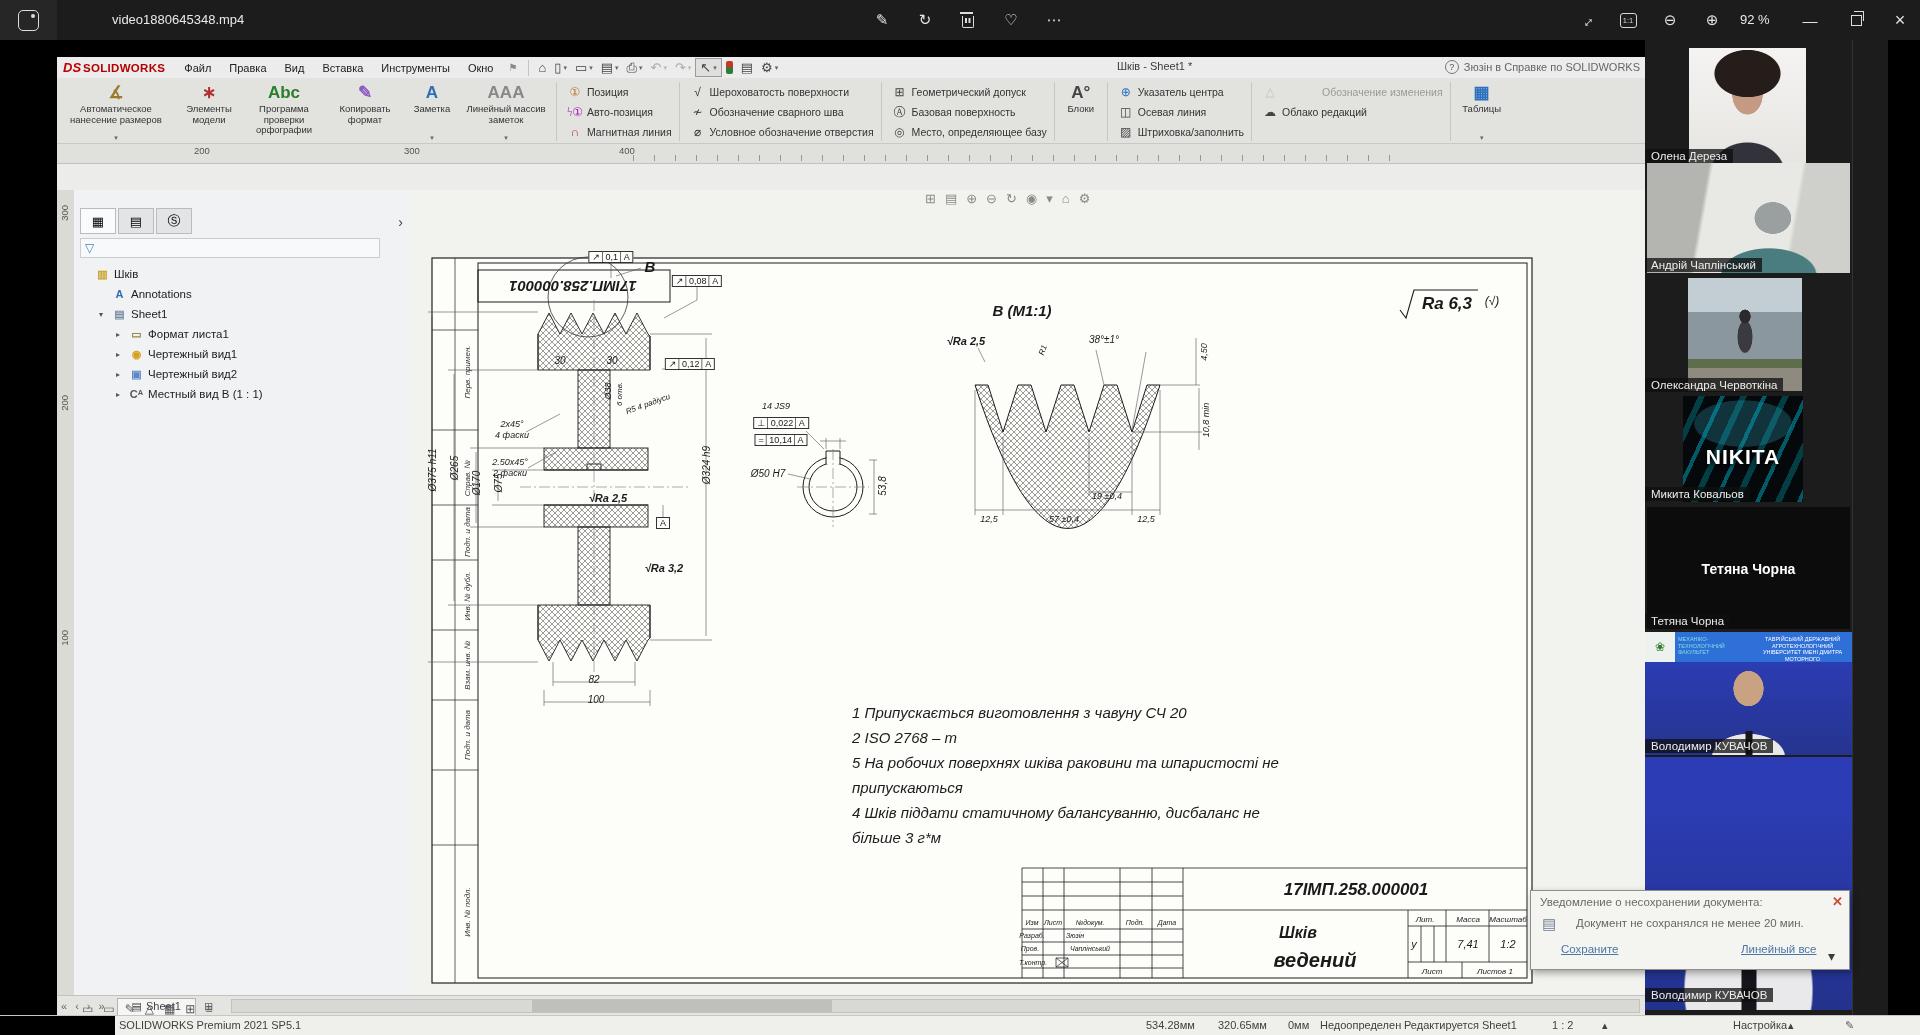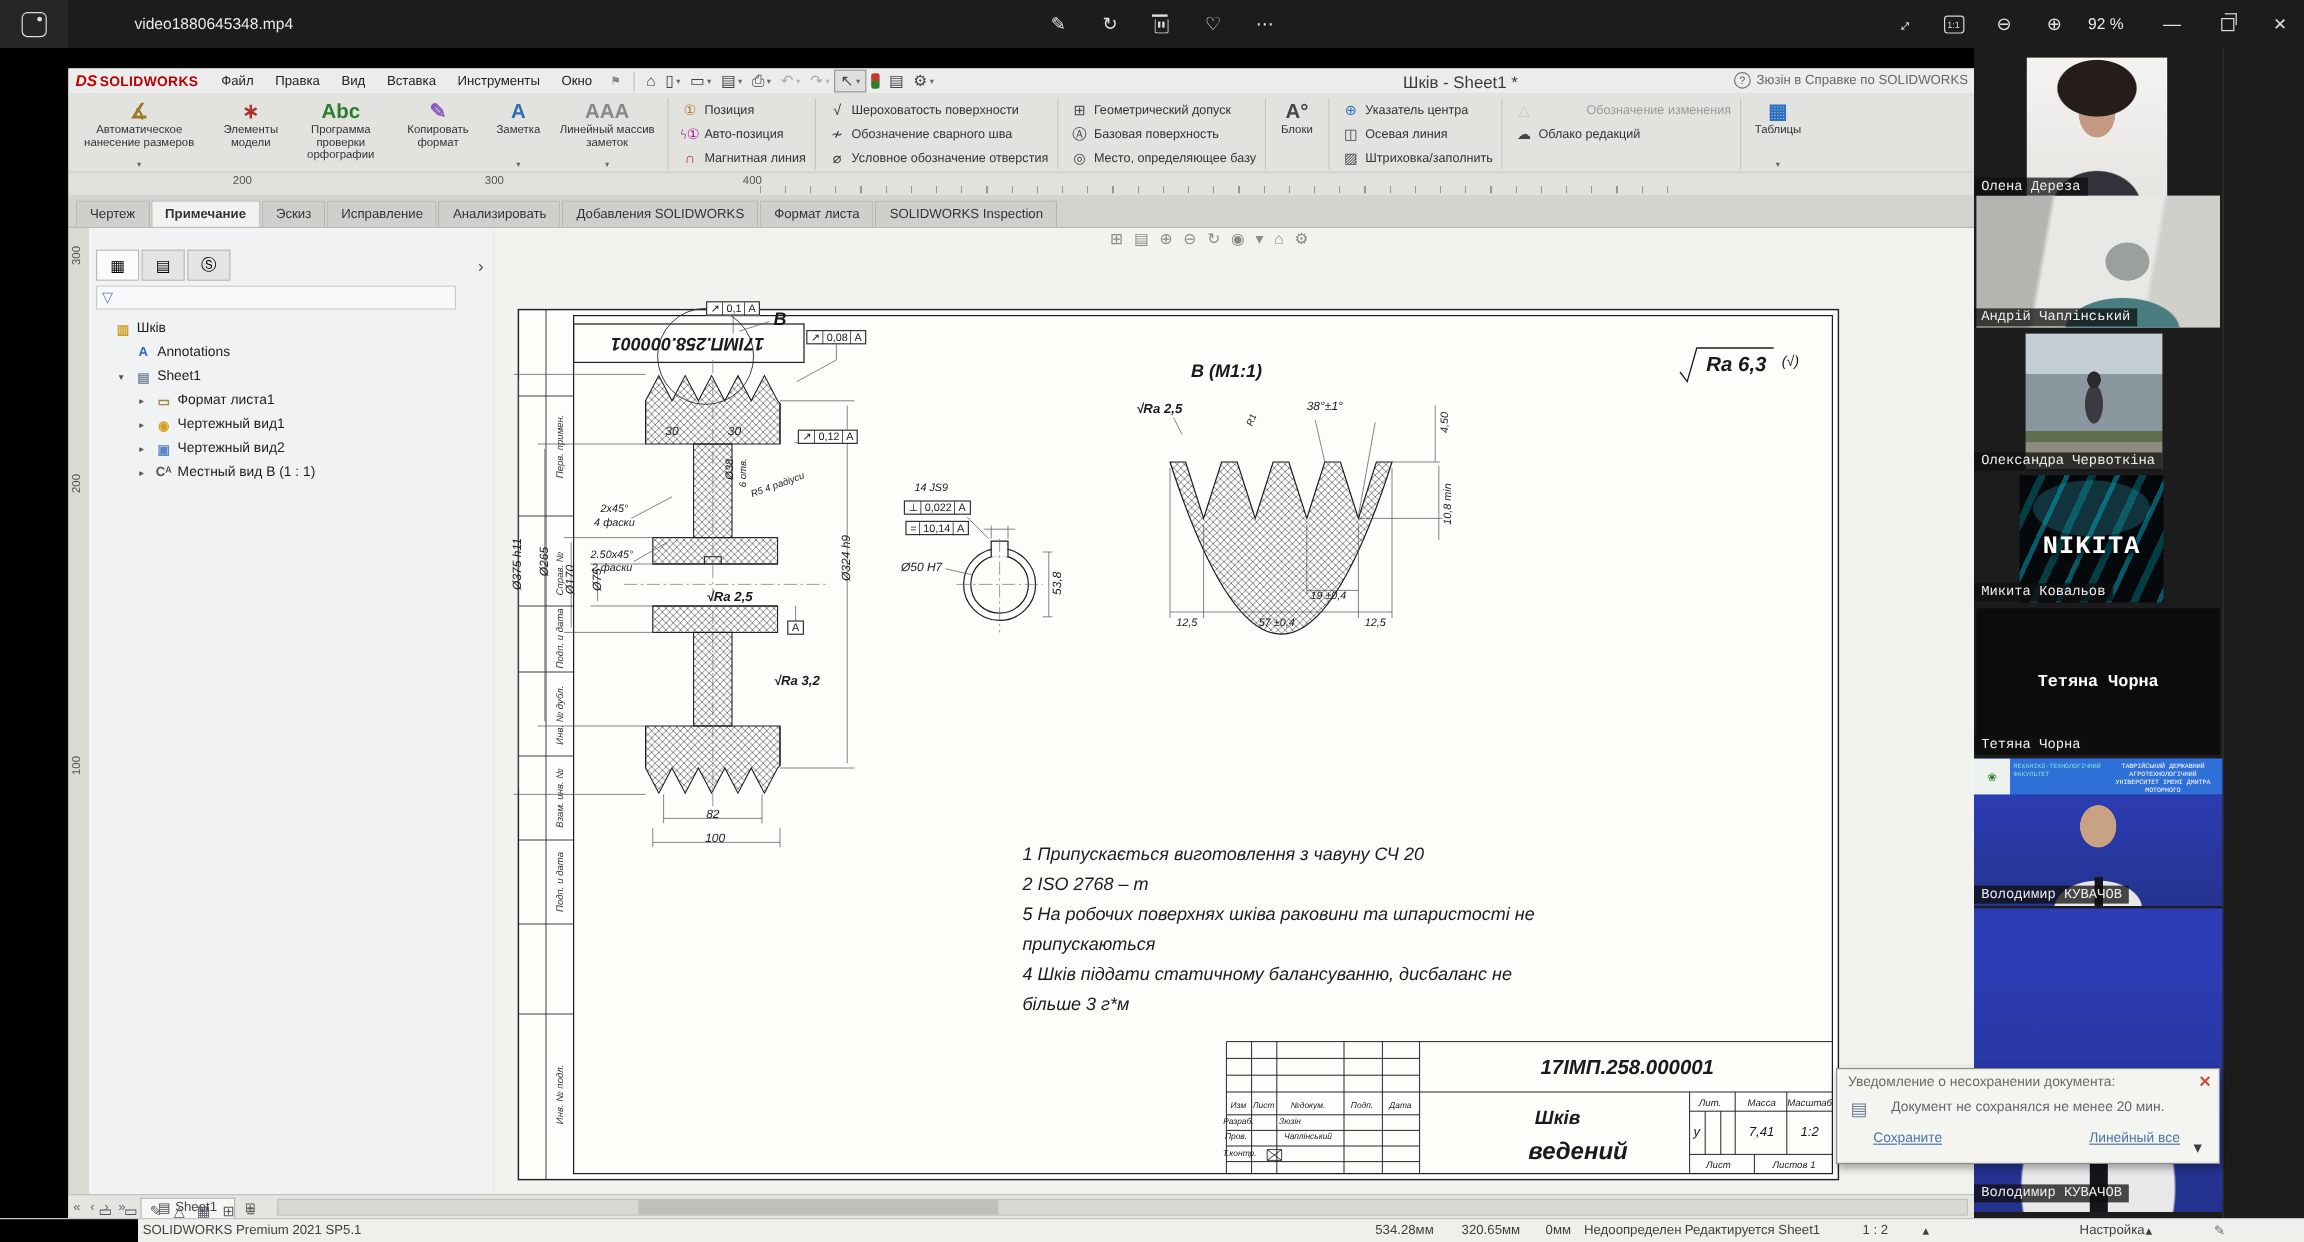--- a/index.html
+++ b/index.html
@@ -32,21 +32,21 @@
   #menus{display:flex;}
   #menus .mi{padding:2px 9px;cursor:default;}
   .pin{color:#8a8a8a;font-size:10px;margin:0 6px;}
   .vsep{width:1px;height:16px;background:#c3c3c1;margin:0 5px;}
   #qa{display:flex;align-items:center;}
   #qa .qi{display:flex;align-items:center;padding:1px 4px;color:#444;font-size:13px;position:relative;}
   #qa .qi.dd::after{content:"▾";font-size:7px;color:#666;margin-left:2px;}
   #qa .qi.dim{opacity:.38;}
   #qa .qi.boxed{border:1px solid #9a9a9a;background:#dfdfdd;}
   #qa .tl .g{width:7px;height:13px;border-radius:2px;background:linear-gradient(180deg,#c0392b 0 42%,#2e7d32 58% 100%);display:inline-block;}
-  #doc-title{position:absolute;left:1060px;top:3px;width:200px;text-align:center;color:#3c3c3c;font-size:14px;}
+  #doc-title{position:absolute;left:1060px;top:3px;width:200px;text-align:left;color:#3c3c3c;font-size:11px;}
   #sw-search{position:absolute;right:10px;top:3px;color:#666;font-size:11px;display:flex;align-items:center;gap:5px;}
   .qmark{border-radius:50%;border:1px solid #777;width:12px;height:12px;display:inline-flex;align-items:center;justify-content:center;font-size:9px;color:#555;}
 
   
   #swtb{left:0;top:21px;width:100%;height:66px;background:#e2e3df;border-bottom:1px solid #c8c8c4;display:flex;align-items:stretch;padding-top:2px;box-sizing:border-box;}
   .tb-big{display:inline-flex;flex-direction:column;align-items:center;justify-content:flex-start;font-size:9.5px;color:#333;text-align:center;line-height:10.5px;padding-top:2px;position:relative;}
   .tb-big .g{font-size:17px;height:22px;display:flex;align-items:center;font-weight:bold;}
   .tb-big.dd::after{content:"▾";position:absolute;bottom:0px;font-size:7px;color:#666;}
   .tb-col{display:flex;flex-direction:column;justify-content:flex-start;padding:2px 4px 0 6px;}
   .tb-row{display:flex;align-items:center;height:20px;font-size:10.5px;color:#333;white-space:nowrap;}
@@ -96,21 +96,21 @@
   .ann{position:absolute;transform:translate(-50%,-50%) rotate(var(--r,0deg));font-style:italic;color:#1a1a1a;font-size:11px;white-space:nowrap;font-family:"Liberation Sans",sans-serif;}
   .ann.frame{border:1px solid #333;background:#fdfdfa;padding:0 3px;font-style:normal;font-size:9px;}
   .ann.dwg-b{font-weight:bold;}
   .mlab{position:absolute;transform:translate(-50%,-50%) rotate(-90deg);font-size:8px;font-style:italic;color:#333;white-space:nowrap;}
   #noteshost{left:852px;top:700px;width:640px;z-index:5;pointer-events:none;}
   .noteline{font-size:15px;font-style:italic;color:#1c1c1c;line-height:25px;white-space:nowrap;}
 
   svg.lines{position:absolute;left:0;top:0;z-index:4;pointer-events:none;}
 
   
-  #conf{left:1645px;top:40px;width:275px;height:975px;background:#1c1c1c;z-index:40;font-family:Liberation Mono, monospace;}
+  #conf{left:1645px;top:40px;width:243px;height:975px;background:#1c1c1c;z-index:40;}
   #conf .divline{position:absolute;left:207px;top:0;width:1px;height:100%;background:#333;}
   .tile{position:absolute;left:0;width:207px;}
   .vid{position:absolute;top:0;overflow:hidden;}
   .p-label{position:absolute;left:0;bottom:4px;background:rgba(15,15,15,.75);color:#ededed;font-size:11.5px;padding:1px 6px;white-space:nowrap;z-index:3;}
   .v-olena{background:
     radial-gradient(56px 40px at 50% 22%,#241d1a 58%,transparent 60%),
     radial-gradient(25px 33px at 50% 40%,#c59a83 60%,transparent 62%),
     radial-gradient(66px 55px at 50% 108%,#32323a 55%,transparent 57%),
     linear-gradient(#f4f3f1,#e6e5e2);}
   .v-andriy{background:
@@ -339,31 +339,20 @@
       </span>
     </div>
 
     <div id="hruler" class="abs">
       <div class="ticks"></div>
       <span>
         
       <span class="rnum" style="left: 137px;">200</span><span class="rnum" style="left: 347px;">300</span><span class="rnum" style="left: 562px;">400</span></span>
     </div>
 
-    <div id="swtabs" class="abs">
-
-    <span class="swtab">Чертеж</span>
-        <span class="swtab active">Примечание</span>
-        <span class="swtab">Эскиз</span>
-        <span class="swtab">Исправление</span>
-        <span class="swtab">Анализировать</span>
-        <span class="swtab">Добавления SOLIDWORKS</span>
-        <span class="swtab">Формат листа</span>
-        <span class="swtab">SOLIDWORKS Inspection</span>
-      </div>
 
     <div id="vruler" class="abs">
       <span>
         
       <span class="rnum" style="top: 15px;">300</span><span class="rnum" style="top: 205px;">200</span><span class="rnum" style="top: 440px;">100</span></span>
     </div>
 
     <div id="fmpanel" class="abs">
       <div id="fmtabs">
 

